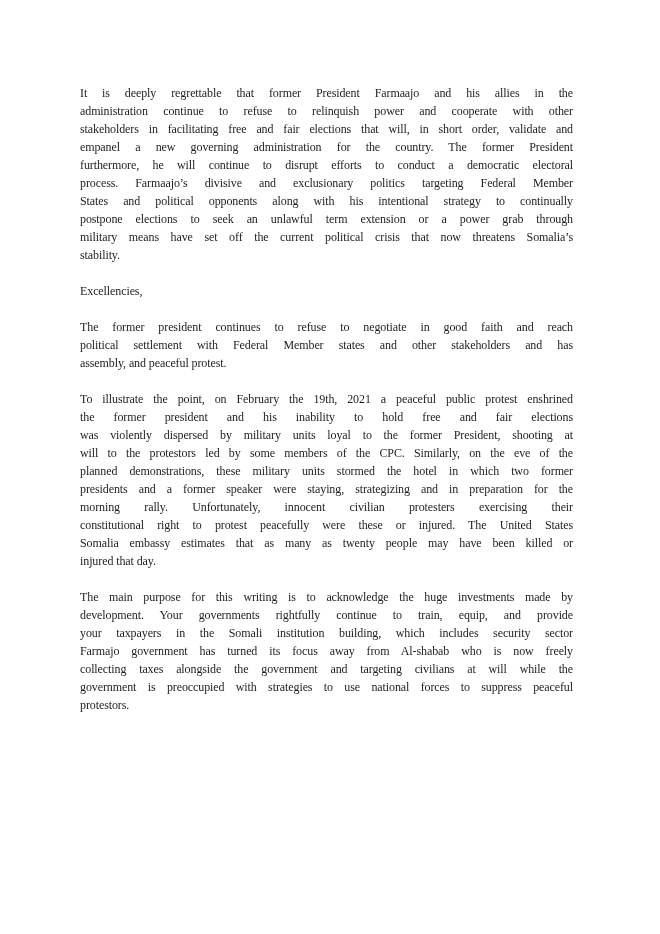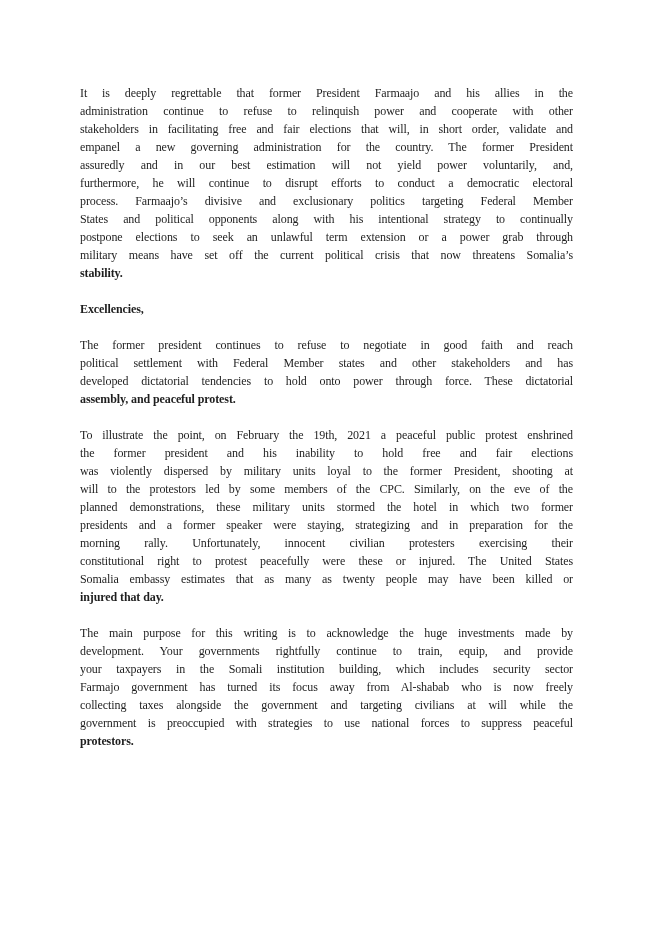--- a/index.html
+++ b/index.html
@@ -37,48 +37,45 @@
     margin-bottom: 0;
   }
   .line {
     text-align: justify;
     text-align-last: justify;
     white-space: normal;
   }
   .line.final {
     text-align: left;
     text-align-last: left;
-    font-weight: bold;
   }
 </style>
 </head>
 <body>
 
 <div class="page" style="background: rgb(255, 255, 255);">
   <div class="text-block" style="color: rgb(30, 30, 30);">
       <div class="paragraph">
         <div class="line">It is deeply regrettable that former President Farmaajo and his allies in the</div>
         <div class="line">administration continue to refuse to relinquish power and cooperate with other</div>
         <div class="line">stakeholders in facilitating free and fair elections that will, in short order, validate and</div>
         <div class="line">empanel a new governing administration for the country. The former President</div>
-        <div class="line">assuredly and in our best estimation will not yield power voluntarily, and,</div>
         <div class="line">furthermore, he will continue to disrupt efforts to conduct a democratic electoral</div>
         <div class="line">process. Farmaajo’s divisive and exclusionary politics targeting Federal Member</div>
         <div class="line">States and political opponents along with his intentional strategy to continually</div>
         <div class="line">postpone elections to seek an unlawful term extension or a power grab through</div>
         <div class="line">military means have set off the current political crisis that now threatens Somalia’s</div>
         <div class="line final">stability.</div>
       </div>
       <div class="paragraph">
         <div class="line final">Excellencies,</div>
       </div>
       <div class="paragraph">
         <div class="line">The former president continues to refuse to negotiate in good faith and reach</div>
         <div class="line">political settlement with Federal Member states and other stakeholders and has</div>
-        <div class="line">developed dictatorial tendencies to hold onto power through force. These dictatorial</div>
         <div class="line final">assembly, and peaceful protest.</div>
       </div>
       <div class="paragraph">
         <div class="line">To illustrate the point, on February the 19th, 2021 a peaceful public protest enshrined</div>
         <div class="line">the former president and his inability to hold free and fair elections</div>
         <div class="line">was violently dispersed by military units loyal to the former President, shooting at</div>
         <div class="line">will to the protestors led by some members of the CPC. Similarly, on the eve of the</div>
         <div class="line">planned demonstrations, these military units stormed the hotel in which two former</div>
         <div class="line">presidents and a former speaker were staying, strategizing and in preparation for the</div>
         <div class="line">morning rally. Unfortunately, innocent civilian protesters exercising their</div>

